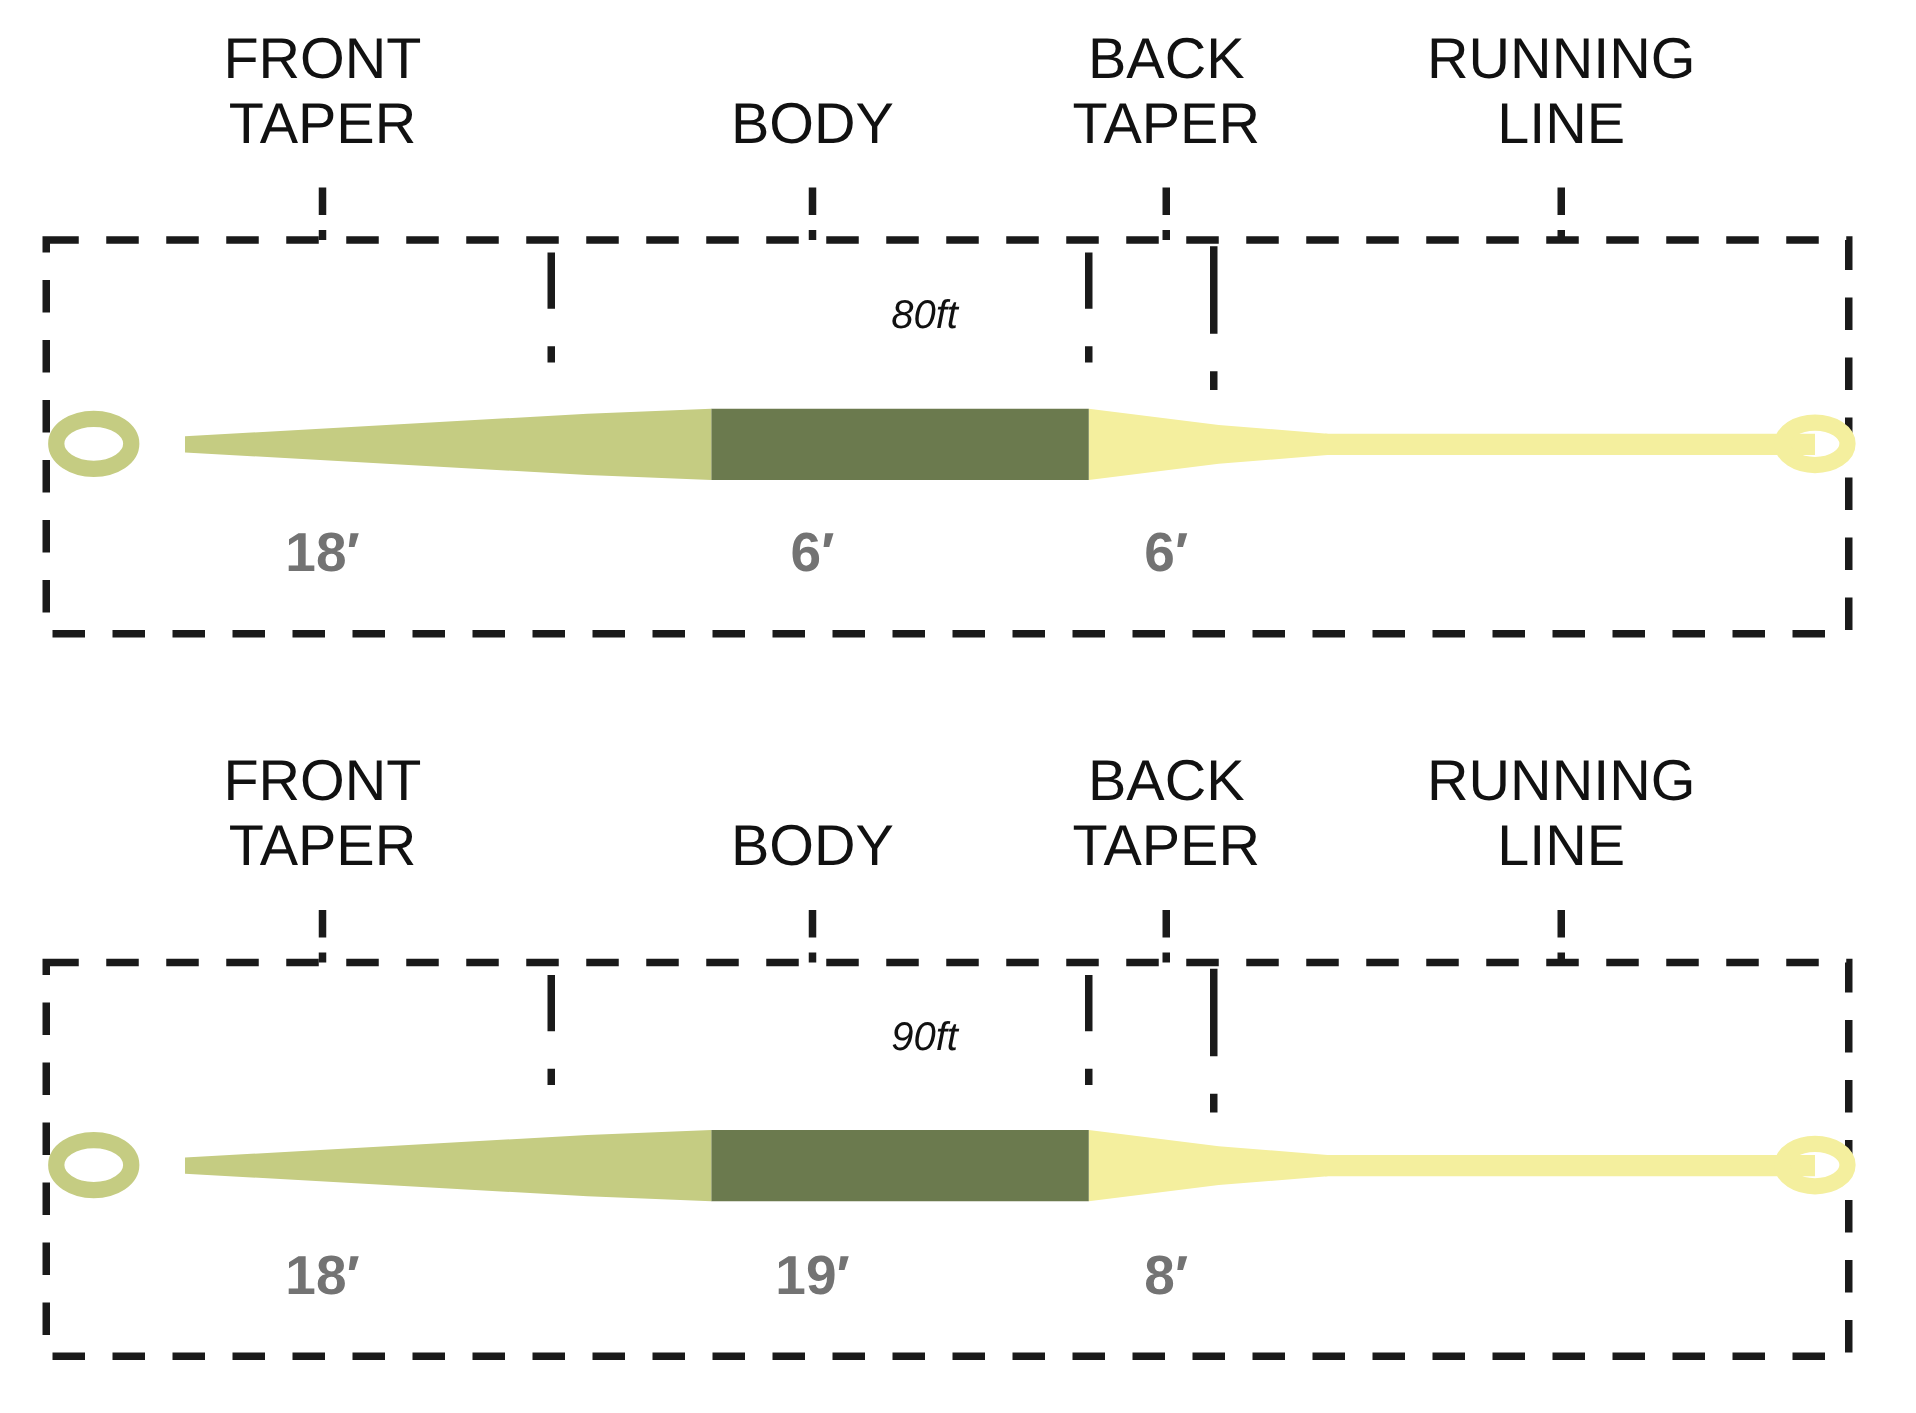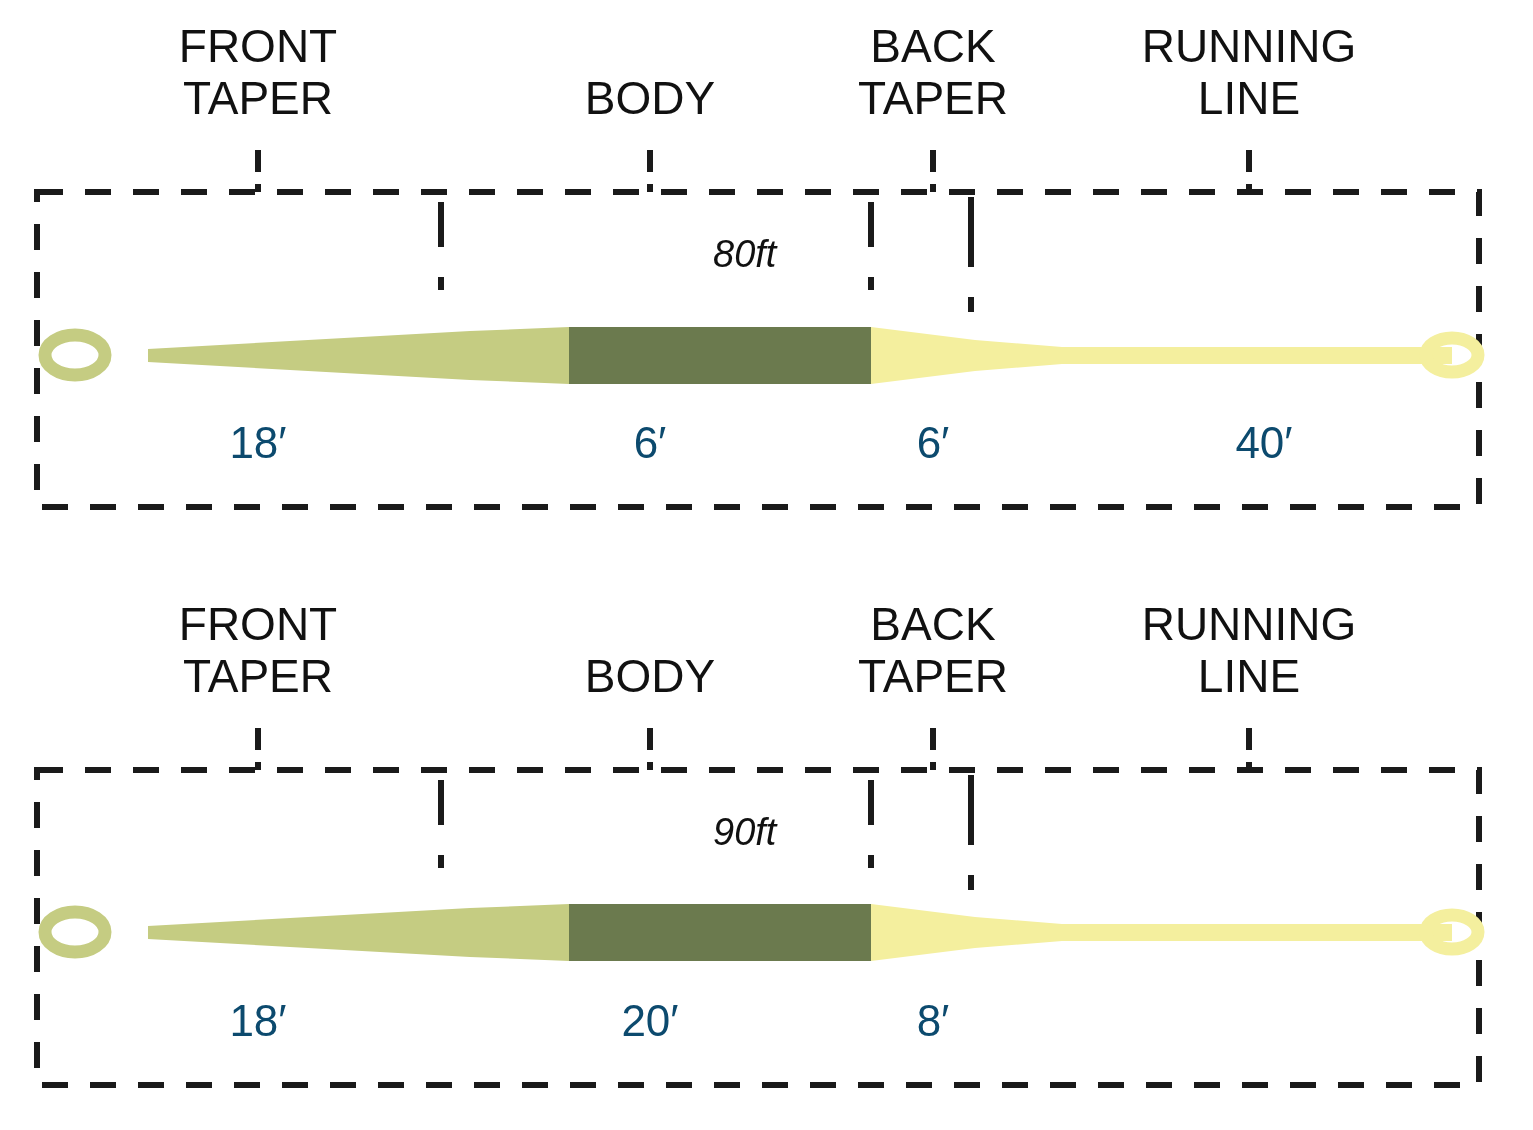--- a/index.html
+++ b/index.html
@@ -42,28 +42,28 @@
     letter-spacing: 0px;
     font-weight: 400;
     color: #111111;
     white-space: pre-line;
     font-family: "Liberation Sans", sans-serif;
   }
   .len-label {
     position: absolute;
     text-align: center;
     font-size: 44px;
-    font-weight: normal;
-    color: #0c4a6e;
+    font-weight: bold;
+    color: #737373;
     font-family: "Liberation Sans", sans-serif;
   }
   .total-label {
     position: absolute;
     font-style: italic;
-    font-size: 38px;
+    font-size: 32px;
     font-weight: 400;
     color: #111111;
     font-family: "Liberation Sans", sans-serif;
   }
 </style>
 </head>
 <body>
 
 <div class="stage">
 
@@ -101,21 +101,20 @@
     <div class="seg-label" style="left:808px; top:20px; width:250px;">BACK
 TAPER</div>
     <div class="seg-label" style="left:1124px; top:20px; width:250px;">RUNNING
 LINE</div>
 
     <div class="total-label" style="left:713px; top:233px;">80ft</div>
 
     <div class="len-label" style="left:133px; top:418px; width:250px;">18′</div>
     <div class="len-label" style="left:525px; top:418px; width:250px;">6′</div>
     <div class="len-label" style="left:808px; top:418px; width:250px;">6′</div>
-    <div class="len-label" style="left:1139px; top:418px; width:250px;">40′</div>
   </div>
 
   <div class="diagram" id="diagram-1">
 
     <svg class="svg-layer" width="1533" height="570" viewBox="0 0 1533 570">
 
       <rect x="37" y="210" width="1442" height="315" fill="none" stroke="#1a1a1a" stroke-width="6" stroke-dasharray="26 22"></rect>
 
       <line x1="441" y1="220" x2="441" y2="308" stroke="#1a1a1a" stroke-width="6" stroke-dasharray="45 30"></line>
       <line x1="871" y1="220" x2="871" y2="308" stroke="#1a1a1a" stroke-width="6" stroke-dasharray="45 30"></line>
@@ -143,17 +142,17 @@
 TAPER</div>
     <div class="seg-label" style="left:525px; top:90px; width:250px;">BODY</div>
     <div class="seg-label" style="left:808px; top:38px; width:250px;">BACK
 TAPER</div>
     <div class="seg-label" style="left:1124px; top:38px; width:250px;">RUNNING
 LINE</div>
 
     <div class="total-label" style="left:713px; top:251px;">90ft</div>
 
     <div class="len-label" style="left:133px; top:436px; width:250px;">18′</div>
-    <div class="len-label" style="left:525px; top:436px; width:250px;">20′</div>
+    <div class="len-label" style="left:525px; top:436px; width:250px;">19′</div>
     <div class="len-label" style="left:808px; top:436px; width:250px;">8′</div>
   </div>
 
 </div>
 
 </body></html>

